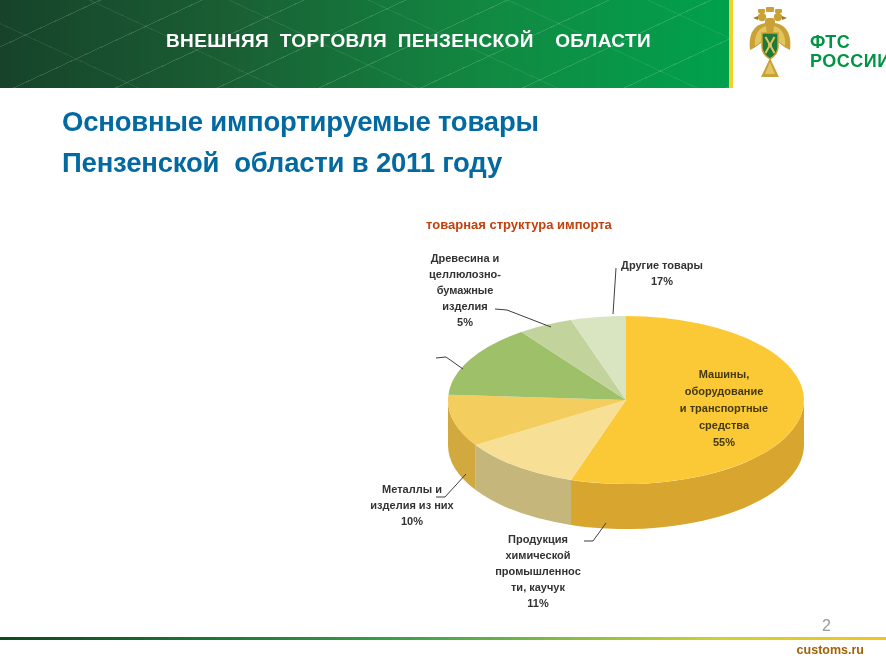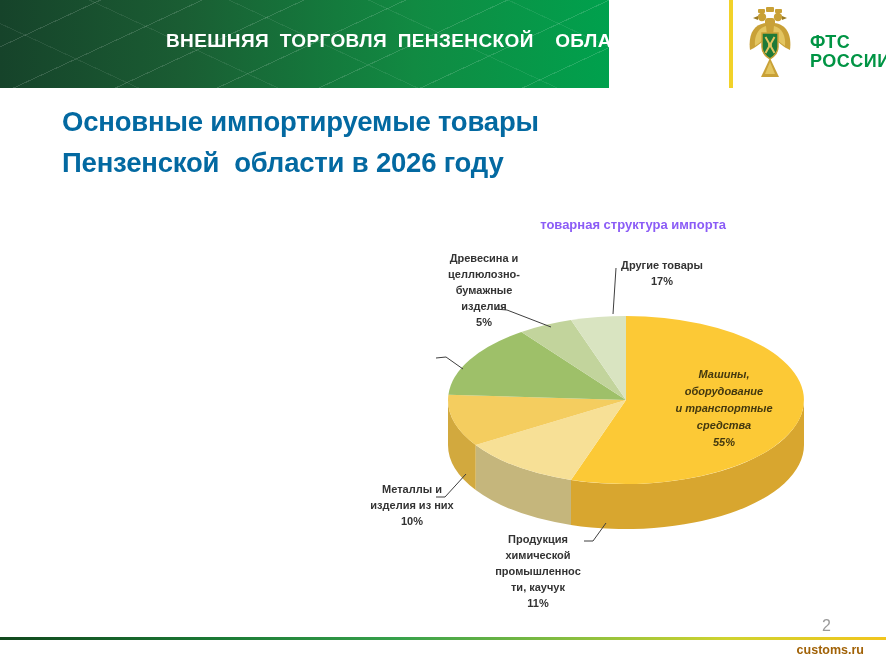--- a/index.html
+++ b/index.html
@@ -6,21 +6,21 @@
   body{
     width:886px;height:664px;overflow:hidden;background:#fff;
     font-family:"Liberation Sans","DejaVu Sans",sans-serif;
     position:relative;
   }
   .slide{position:absolute;inset:0;background:#fff;}
 
   
   .banner{position:absolute;left:0;top:0;width:886px;height:88px;background:#fff;}
   .banner-green{
-    position:absolute;left:0;top:0;width:609px;height:88px;
+    position:absolute;left:0;top:0;width:729px;height:88px;
     background:
       repeating-linear-gradient(155deg, rgba(255,255,255,0) 0 42px, rgba(255,255,255,.14) 42px 43px),
       repeating-linear-gradient(25deg, rgba(255,255,255,0) 0 58px, rgba(255,255,255,.08) 58px 59px),
       linear-gradient(90deg,#16432a 0%,#1a5d33 30%,#118a42 68%,#00a14d 100%);
   }
   .banner-title{
     position:absolute;left:166px;top:30px;color:#ffffff;
     font-size:19px;font-weight:600;letter-spacing:.4px;word-spacing:5px;white-space:pre;
   }
   .banner-stripe{position:absolute;left:729px;top:0;width:4px;height:88px;background:#f2d229;}
@@ -33,34 +33,34 @@
 
   
   .slide-title{
     position:absolute;left:62px;top:101px;margin:0;
     font-size:27.5px;line-height:41px;font-weight:700;color:#0369a1;letter-spacing:-.2px;
   }
   .slide-title span{display:block;white-space:pre;}
 
   
   .chart-title{
-    position:absolute;left:426px;top:217px;width:300px;text-align:right;
-    font-size:13px;font-weight:700;color:#8b5cf6;
+    position:absolute;left:426px;top:217px;width:300px;text-align:left;
+    font-size:13px;font-weight:700;color:#c2410c;
   }
   svg.pie-layer{position:absolute;left:0;top:0;width:886px;height:664px;}
   .pie-label{
     position:absolute;width:150px;margin-left:-75px;text-align:center;
     font-size:11px;font-weight:700;line-height:16px;color:#333333;white-space:pre-line;
   }
-  .lbl-wood{left:484px;top:250px;}
+  .lbl-wood{left:465px;top:250px;}
   .lbl-other{left:662px;top:257px;}
   .lbl-food{left:404px;top:348px;}
   .lbl-metals{left:412px;top:481px;}
   .lbl-chem{left:538px;top:531px;}
-  .lbl-machines{left:724px;top:366px;line-height:17px;color:#43380f;font-style:italic;}
+  .lbl-machines{left:724px;top:366px;line-height:17px;color:#43380f;}
 
   
   .footer-line{
     position:absolute;left:0;top:637px;width:886px;height:3px;
     background:linear-gradient(90deg,#11481d 0%,#1b7a35 25%,#37a14b 45%,#8abf3f 65%,#cfd32f 82%,#f2c51d 100%);
   }
   .page-number{position:absolute;left:822px;top:617px;font-size:16px;color:#9a9a9a;}
   .site-link{position:absolute;right:22px;top:643px;font-size:12.5px;font-weight:700;color:#a16207;}
 </style>
 </head>
@@ -102,21 +102,21 @@
       </svg>
       <div class="fts-wordmark">
         <div>ФТС</div>
         <div>РОССИИ</div>
       </div>
     </div>
   </header>
 
   <h1 class="slide-title">
     <span>Основные импортируемые товары</span>
-    <span>Пензенской  области в 2026 году</span>
+    <span>Пензенской  области в 2011 году</span>
   </h1>
 
   <div class="chart-title">товарная структура импорта</div>
 
   <svg id="pie" class="pie-layer" viewBox="0 0 886 664">
       <path d="M804.0,400.0 A178,84 0 0 1 571.0,479.9 L571.0,524.9 A178,84 0 0 0 804.0,445.0 Z" fill="#D8A62F"></path>
       <path d="M571.0,479.9 A178,84 0 0 1 475.7,445.0 L475.7,490.0 A178,84 0 0 0 571.0,524.9 Z" fill="#C5B67C"></path>
       <path d="M475.7,445.0 A178,84 0 0 1 448.0,400.0 L448.0,445.0 A178,84 0 0 0 475.7,490.0 Z" fill="#D2A93E"></path>
       <path d="M626,400 L626.0,316.0 A178,84 0 1 1 571.0,479.9 Z" fill="#FCC936"></path>
       <path d="M626,400 L571.0,479.9 A178,84 0 0 1 475.7,445.0 Z" fill="#F7E096"></path>

